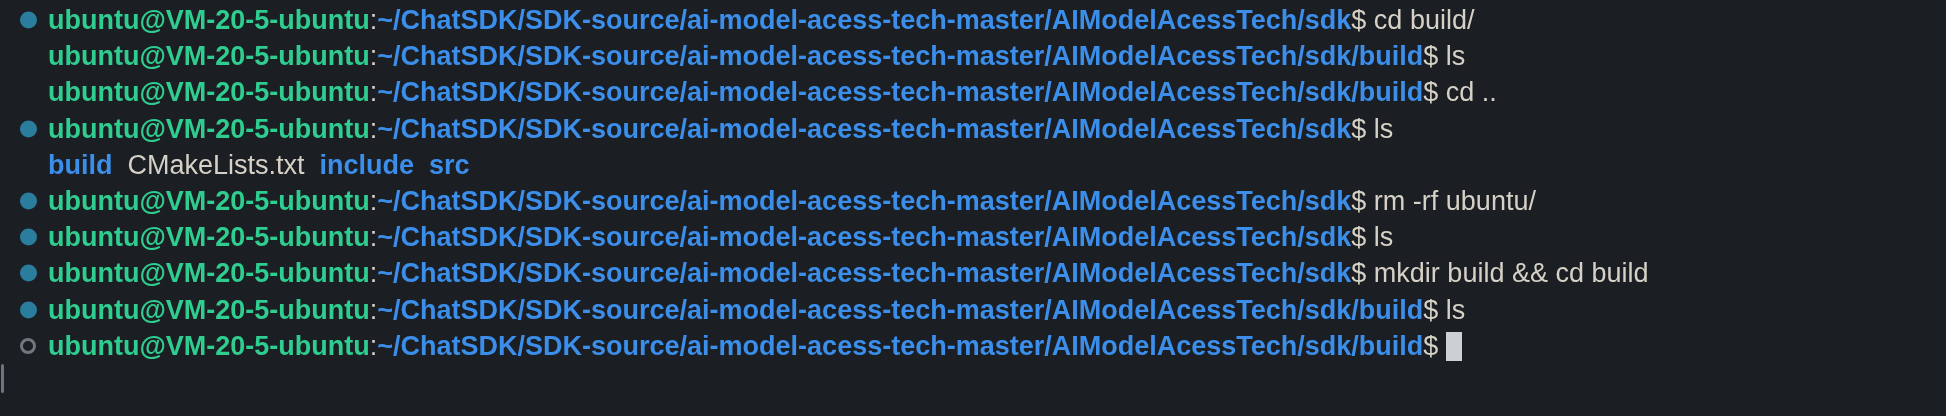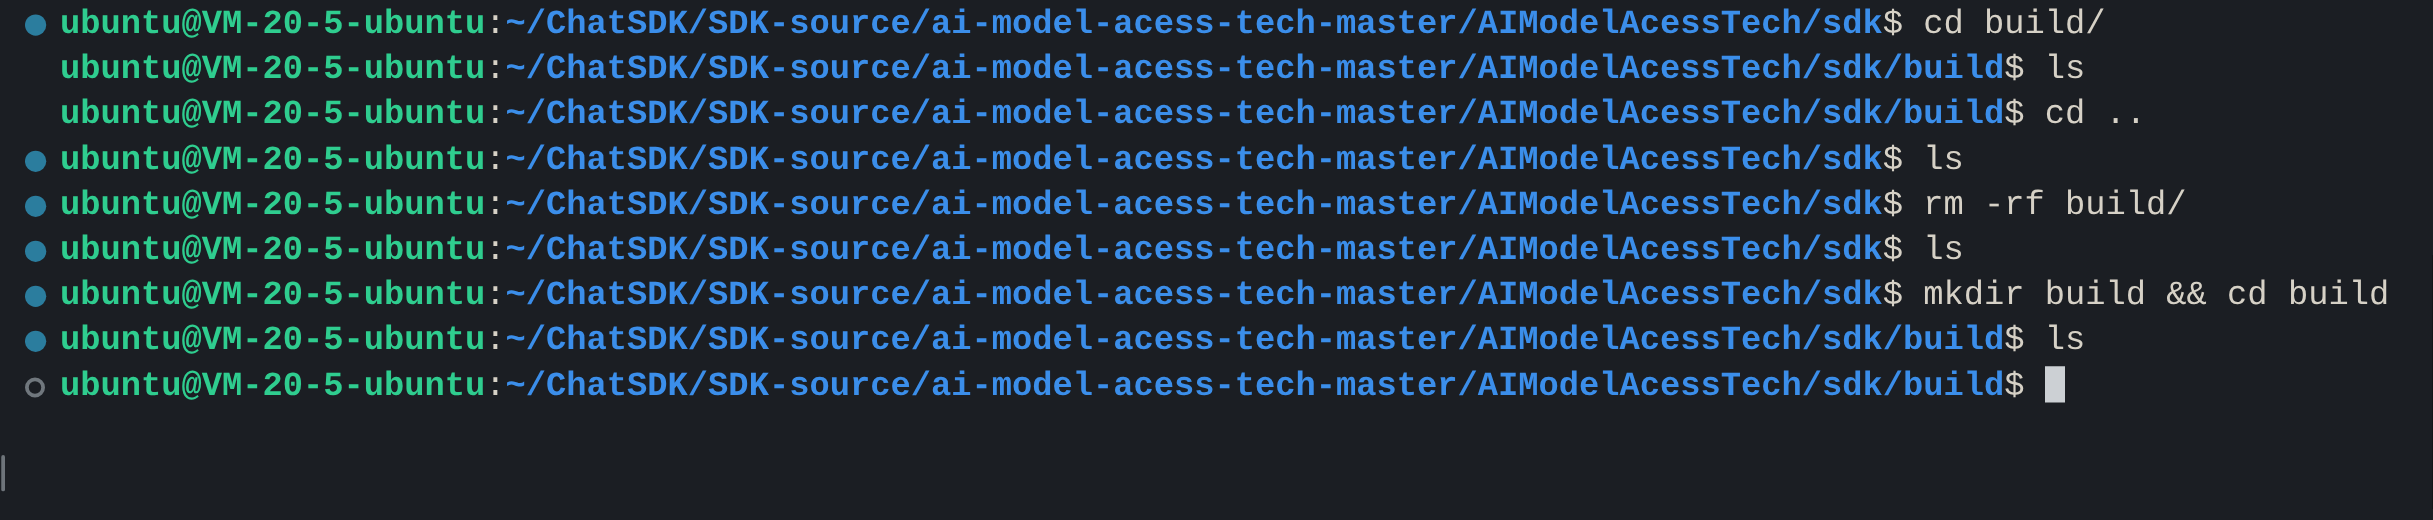--- a/index.html
+++ b/index.html
@@ -4,21 +4,21 @@
 <style>
   html, body { margin: 0; padding: 0; background: #111; }
   .terminal {
     position: relative;
     width: 1946px;
     height: 416px;
     background: var(--bg, #1b1e23);
     overflow: hidden;
     box-sizing: border-box;
     padding-top: 2px;
-    font-family: Liberation Mono, monospace;
+    font-family: Liberation Sans, sans-serif;
     font-size: 27px;
     cursor: text;
   }
   .line {
     position: relative;
     height: 36.2px;
     line-height: 36.2px;
     padding-left: 48px;
     white-space: pre;
     color: var(--fg, #d6d1c6);
@@ -64,20 +64,21 @@
 </style>
 </head>
 <body>
 
 <div class="terminal">
   <div>
       <div class="line"><span class="marker filled"></span><span><span class="seg-user">ubuntu@VM-20-5-ubuntu</span><span class="seg-fg">:</span><span class="seg-path">~/ChatSDK/SDK-source/ai-model-acess-tech-master/AIModelAcessTech/sdk</span><span class="seg-fg">$ cd build/</span></span></div>
       <div class="line"><span><span class="seg-user">ubuntu@VM-20-5-ubuntu</span><span class="seg-fg">:</span><span class="seg-path">~/ChatSDK/SDK-source/ai-model-acess-tech-master/AIModelAcessTech/sdk/build</span><span class="seg-fg">$ ls</span></span></div>
       <div class="line"><span><span class="seg-user">ubuntu@VM-20-5-ubuntu</span><span class="seg-fg">:</span><span class="seg-path">~/ChatSDK/SDK-source/ai-model-acess-tech-master/AIModelAcessTech/sdk/build</span><span class="seg-fg">$ cd ..</span></span></div>
       <div class="line"><span class="marker filled"></span><span><span class="seg-user">ubuntu@VM-20-5-ubuntu</span><span class="seg-fg">:</span><span class="seg-path">~/ChatSDK/SDK-source/ai-model-acess-tech-master/AIModelAcessTech/sdk</span><span class="seg-fg">$ ls</span></span></div>
-      <div class="line"><span class="marker filled"></span><span><span class="seg-user">ubuntu@VM-20-5-ubuntu</span><span class="seg-fg">:</span><span class="seg-path">~/ChatSDK/SDK-source/ai-model-acess-tech-master/AIModelAcessTech/sdk</span><span class="seg-fg">$ rm -rf build/</span></span></div>
+      <div class="line"><span><span class="seg-dir">build</span><span class="seg-fg">  </span><span class="seg-file">CMakeLists.txt</span><span class="seg-fg">  </span><span class="seg-dir">include</span><span class="seg-fg">  </span><span class="seg-dir">src</span></span></div>
+      <div class="line"><span class="marker filled"></span><span><span class="seg-user">ubuntu@VM-20-5-ubuntu</span><span class="seg-fg">:</span><span class="seg-path">~/ChatSDK/SDK-source/ai-model-acess-tech-master/AIModelAcessTech/sdk</span><span class="seg-fg">$ rm -rf ubuntu/</span></span></div>
       <div class="line"><span class="marker filled"></span><span><span class="seg-user">ubuntu@VM-20-5-ubuntu</span><span class="seg-fg">:</span><span class="seg-path">~/ChatSDK/SDK-source/ai-model-acess-tech-master/AIModelAcessTech/sdk</span><span class="seg-fg">$ ls</span></span></div>
       <div class="line"><span class="marker filled"></span><span><span class="seg-user">ubuntu@VM-20-5-ubuntu</span><span class="seg-fg">:</span><span class="seg-path">~/ChatSDK/SDK-source/ai-model-acess-tech-master/AIModelAcessTech/sdk</span><span class="seg-fg">$ mkdir build &amp;&amp; cd build</span></span></div>
       <div class="line"><span class="marker filled"></span><span><span class="seg-user">ubuntu@VM-20-5-ubuntu</span><span class="seg-fg">:</span><span class="seg-path">~/ChatSDK/SDK-source/ai-model-acess-tech-master/AIModelAcessTech/sdk/build</span><span class="seg-fg">$ ls</span></span></div>
       <div class="line"><span class="marker hollow"></span><span><span class="seg-user">ubuntu@VM-20-5-ubuntu</span><span class="seg-fg">:</span><span class="seg-path">~/ChatSDK/SDK-source/ai-model-acess-tech-master/AIModelAcessTech/sdk/build</span><span class="seg-fg">$ </span><span class="cursor"></span></span></div>
     </div>
   <div class="active-bar"></div>
 </div>
 
 </body></html>

